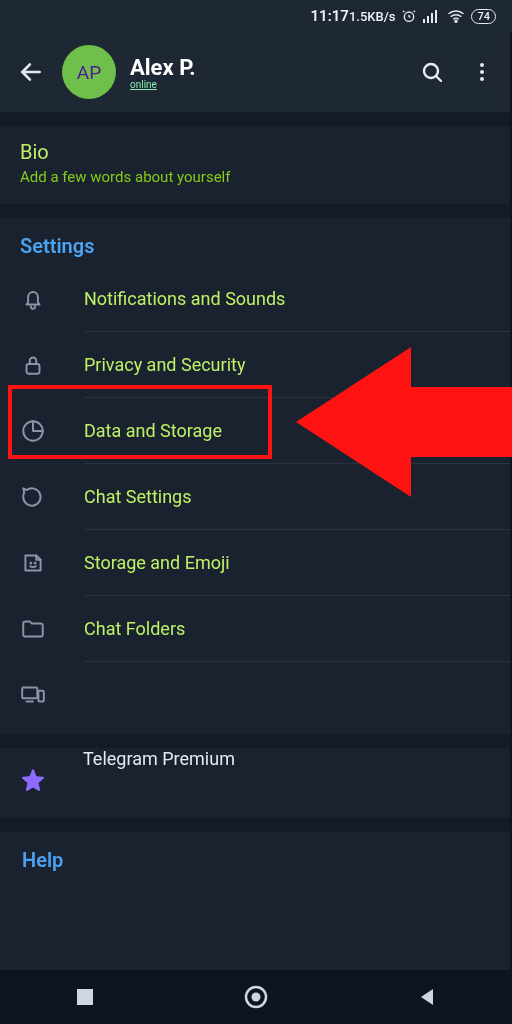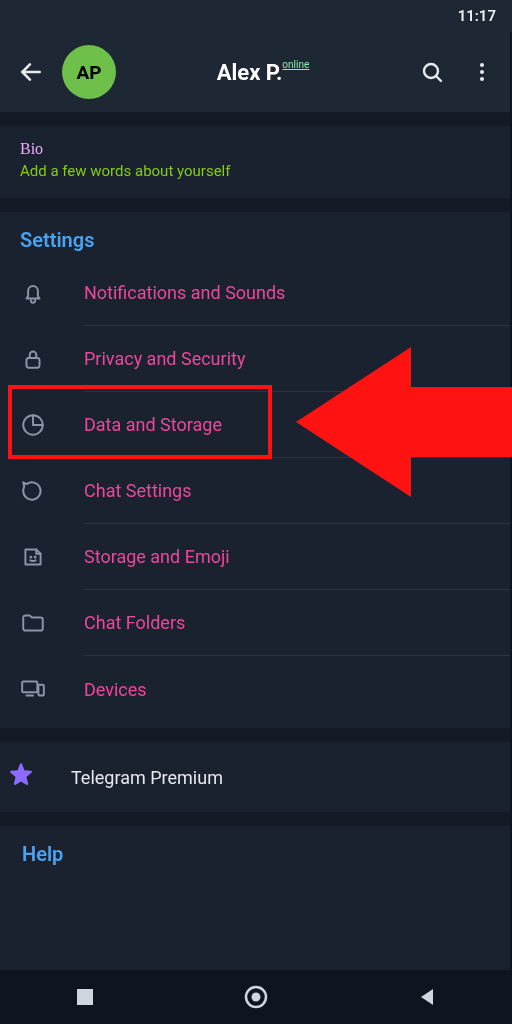--- a/index.html
+++ b/index.html
@@ -37,54 +37,54 @@
     background: #1e2734;
     display: flex;
     align-items: center;
     padding: 0 8px 0 14px;
     gap: 14px;
   }
   .back-btn { width: 34px; height: 34px; display:flex; align-items:center; justify-content:center; color:#e6e9ee;}
   .avatar {
     width: 54px; height: 54px; border-radius: 50%;
     background: #6fbf4b; display:flex; align-items:center; justify-content:center;
-    color:#000000; font-weight:700; font-size:19px;
-  }
-  .title-block { flex: 1; display:flex; flex-direction:row; justify-content:center;}
+    color:#4c1d95; font-weight:400; font-size:19px;
+  }
+  .title-block { flex: 1; display:flex; flex-direction:column; justify-content:center;}
   .title-name { font-size: 22px; font-weight: 700; color:#fff;}
   .title-sub  { font-size: 10px; color:#86efac; margin-top:-1px;text-decoration:underline;}
   .app-bar-actions { display:flex; align-items:center; gap:6px;}
   .icon-btn { width:44px; height:44px; display:flex; align-items:center; justify-content:center; color:#e6e9ee;}
 
   
   .spacer { height: 14px; background:#141b27; }
   .section { background:#1a2230; padding: 0 0 0 0;}
-  .bio-title { font-size:16px; color:#f0abfc; padding: 14px 20px 4px; font-family: Liberation Serif, serif;}
+  .bio-title { font-size:20px; color:#bef264; padding: 14px 20px 4px;}
   .bio-sub   { font-size:15px; color:#84cc16; padding: 0 20px 18px;}
   .section-header { color:#4aa3f0; font-size:20px; font-weight:600; padding: 16px 20px 8px;}
 
   .settings-list { padding: 0 0 6px 0; }
   .row {
     display:flex; align-items:center;
     height:66px;
     padding-left: 20px;
   }
   .row .icon-slot {
     width: 64px; display:flex; align-items:center; justify-content:flex-start;
     color:#8b95a6;
   }
   .row .label {
-    flex:1; font-size:18px; color:#ec4899; height:100%;
+    flex:1; font-size:18px; color:#bef264; height:100%;
     display:flex; align-items:center;
     border-bottom:1px solid #2a3342;
     padding-right:20px;
   }
   .row:last-child .label { border-bottom: none; }
 
-  .premium-row { display:flex; align-items:center; height:70px; padding-left:7px; background:#1a2230;}
+  .premium-row { display:flex; height:70px; padding-left:7px; background:#1a2230;margin-left:12px;}
   .premium-row .icon-slot { width:64px; display:flex; align-items:center; }
   .premium-row .label { font-size:18px; color:#e6e9ee; }
 
   .highlight-box {
     position:absolute;
     border:4px solid #ff1212;
     pointer-events:none;
     z-index: 50;
   }
   .arrow {
@@ -107,20 +107,44 @@
     background:#0e1420;
   }
 
   .stroke-icon { stroke:#8b95a6; stroke-width:1.8; fill:none; stroke-linecap:round; stroke-linejoin:round;}
 </style>
 </head>
 <body>
 
 <div class="status-bar">
   <span>11:17</span>
+  <div class="status-right">
+    <span>1.5KB/s</span>
+    <span class="sb-icon">
+      <svg width="16" height="16" viewBox="0 0 24 24" fill="none" stroke="#e6e9ee" stroke-width="2">
+          <circle cx="12" cy="13" r="7"></circle>
+          <path d="M12 10v3l2 1M5 4l-2 2M19 4l2 2"></path>
+        </svg>
+    </span>
+    <span class="sb-icon">
+      <svg width="18" height="14" viewBox="0 0 18 14">
+          <rect x="0" y="10" width="2" height="4" fill="#e6e9ee"></rect>
+          <rect x="4" y="7" width="2" height="7" fill="#e6e9ee"></rect>
+          <rect x="8" y="4" width="2" height="10" fill="#e6e9ee"></rect>
+          <rect x="12" y="1" width="2" height="13" fill="#e6e9ee"></rect>
+        </svg>
+    </span>
+    <span class="sb-icon">
+      <svg width="18" height="14" viewBox="0 0 24 18" fill="none" stroke="#e6e9ee" stroke-width="2">
+          <path d="M2 6c6-5 14-5 20 0M5 10c4-3.5 10-3.5 14 0M8.5 13.5c2-2 5-2 7 0"></path>
+          <circle cx="12" cy="16" r="1.3" fill="#e6e9ee"></circle>
+        </svg>
+    </span>
+    <span class="battery">74</span>
+  </div>
 </div>
 
 <div class="app-bar">
   <div class="back-btn">
     <svg width="26" height="26" viewBox="0 0 24 24" fill="none" stroke="currentColor" stroke-width="2.4" stroke-linecap="round">
         <path d="M20 12H4M11 5l-7 7 7 7"></path>
       </svg>
   </div>
   <div class="avatar">AP</div>
   <div class="title-block">
@@ -211,21 +235,20 @@
         <div class="label">Chat Folders</div>
       </div>
       <div class="row" id="settings-row-6">
         <div class="icon-slot">
           <svg width="26" height="26" viewBox="0 0 24 24" class="stroke-icon">
             <rect x="2" y="5" width="14" height="10" rx="1"></rect>
             <path d="M6 18h6"></path>
             <rect x="17" y="8" width="5" height="10" rx="1"></rect>
           </svg>
         </div>
-        <div class="label">Devices</div>
       </div>
     </div>
 </div>
 
 <div class="spacer"></div>
 
 <div class="premium-row">
   <div class="icon-slot">
     <span>
       <svg width="28" height="28" viewBox="0 0 24 24">

